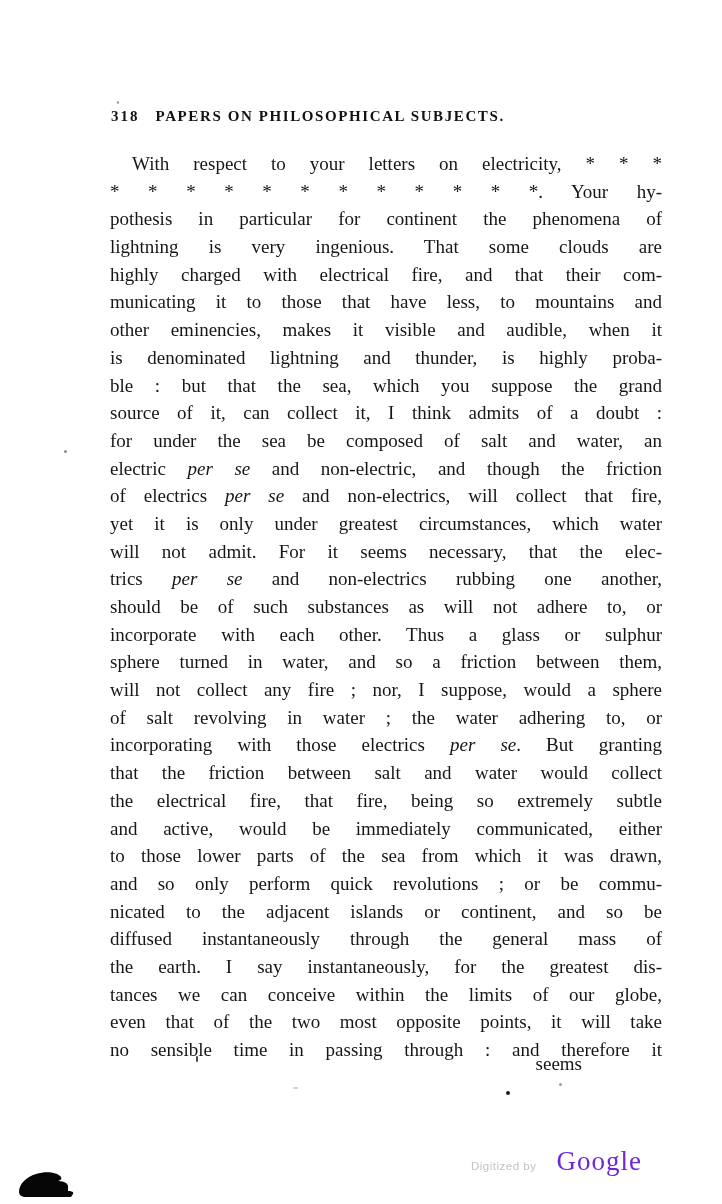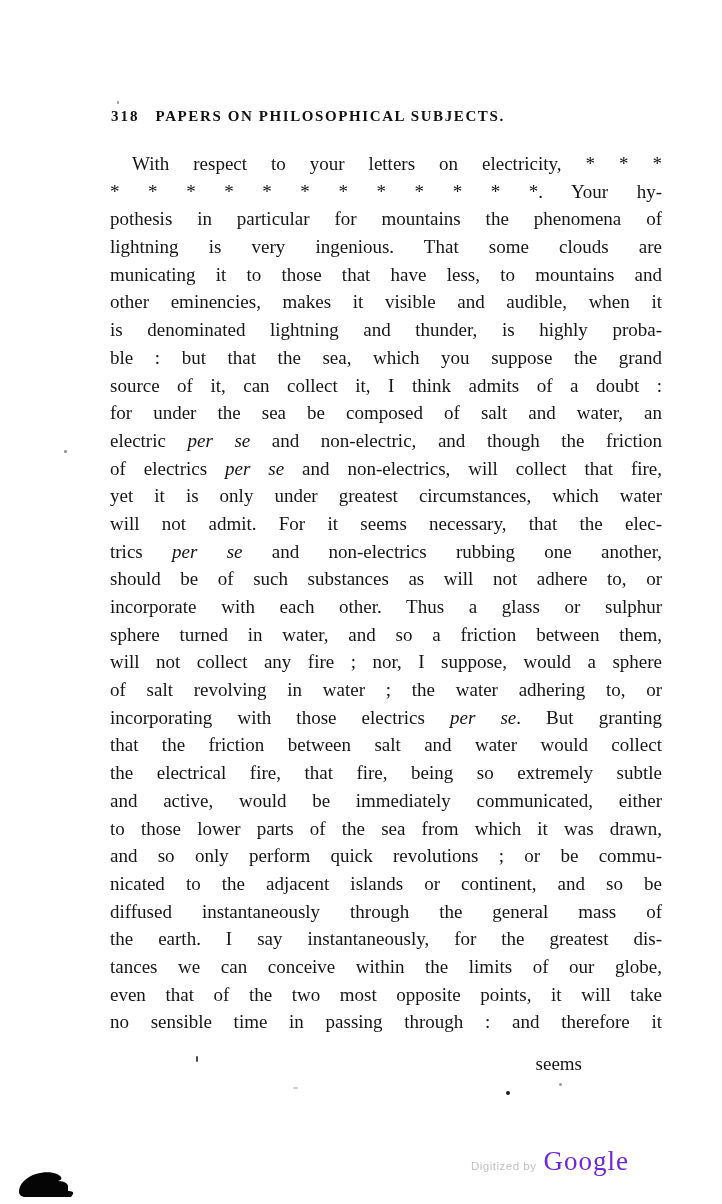--- a/index.html
+++ b/index.html
@@ -52,21 +52,21 @@
     font-size: 19px;
     line-height: 27.7px;
     color: #161616;
   }
   .watermark {
     position: absolute;
     left: 471px;
     top: 1146px;
     display: flex;
     align-items: baseline;
-    gap: 7px;
+    gap: 20px;
     user-select: none;
   }
   .wm-prefix {
     font-family: "Liberation Sans", sans-serif;
     font-size: 11.5px;
     color: #c2c2c2;
     letter-spacing: 0.5px;
   }
   .wm-brand {
     font-family: "Liberation Serif", serif;
@@ -94,22 +94,23 @@
 
 <div class="page">
 
   <header class="running-head">
     <span class="pagenum">318</span><span class="title">PAPERS ON PHILOSOPHICAL SUBJECTS.</span>
   </header>
 
   <main class="body-text">
       <div class="line">With respect to your letters on electricity, * * *</div>
       <div class="line">* * * * * * * * * * * *. Your hy-</div>
-      <div class="line">pothesis in particular for mountains the phenomena of</div>
+      <div class="line">pothesis in particular for continent the phenomena of</div>
       <div class="line">lightning is very ingenious. That some clouds are</div>
+      <div class="line">highly charged with electrical fire, and that their com-</div>
       <div class="line">municating it to those that have less, to mountains and</div>
       <div class="line">other eminencies, makes it visible and audible, when it</div>
       <div class="line">is denominated lightning and thunder, is highly proba-</div>
       <div class="line">ble : but that the sea, which you suppose the grand</div>
       <div class="line">source of it, can collect it, I think admits of a doubt :</div>
       <div class="line">for under the sea be composed of salt and water, an</div>
       <div class="line">electric <i>per se</i> and non-electric, and though the friction</div>
       <div class="line">of electrics <i>per se</i> and non-electrics, will collect that fire,</div>
       <div class="line">yet it is only under greatest circumstances, which water</div>
       <div class="line">will not admit. For it seems necessary, that the elec-</div>

